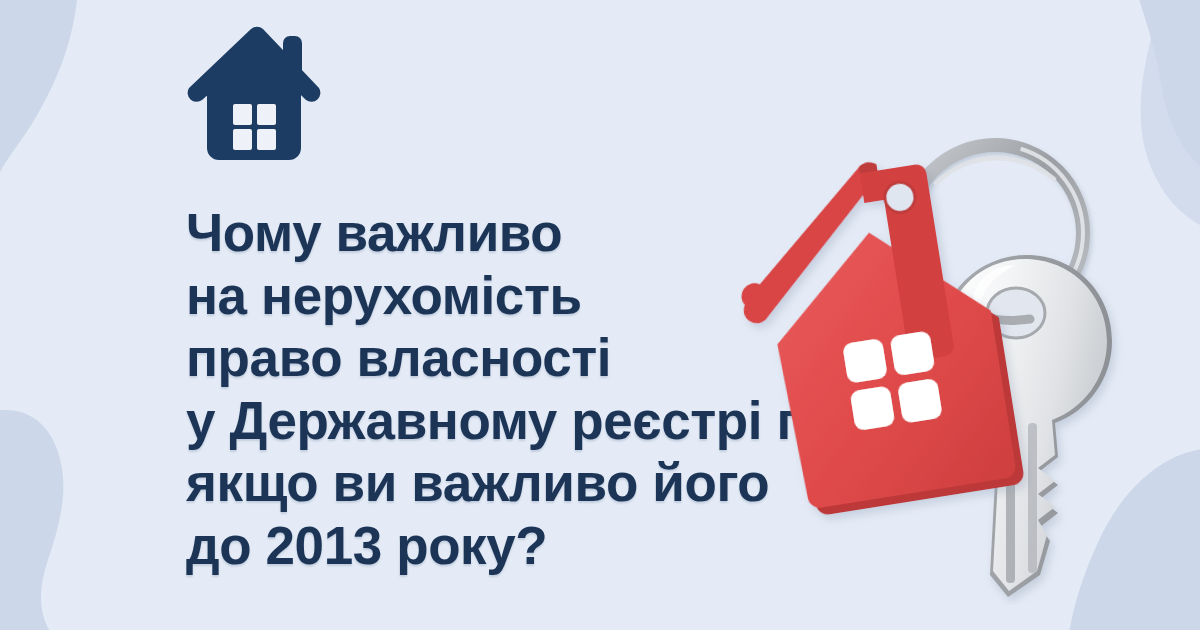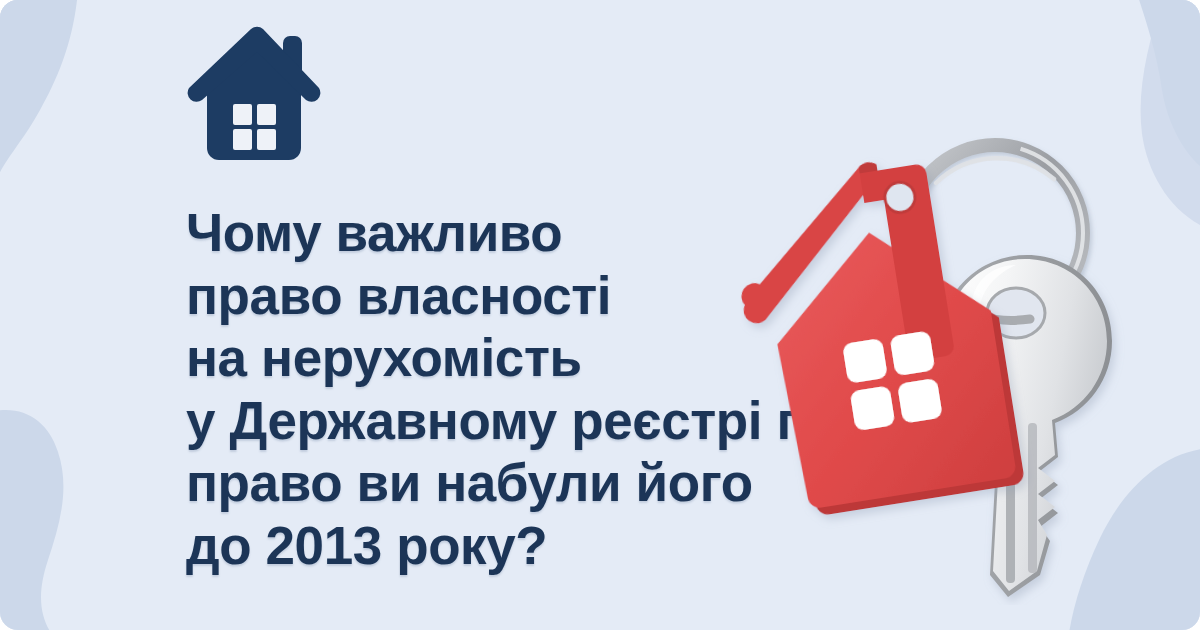--- a/index.html
+++ b/index.html
@@ -13,21 +13,20 @@
     overflow: hidden;
     font-family: "Liberation Sans", "DejaVu Sans", sans-serif;
   }
 
   #poster {
     position: relative;
     width: 1200px;
     height: 630px;
     background: #e4ebf6;
     overflow: hidden;
-    border-radius: 18px;
   }
 
   
   .bg-layer {
     position: absolute;
     inset: 0;
     width: 1200px;
     height: 630px;
     pointer-events: none;
   }
@@ -101,24 +100,24 @@
     <g fill="#eef2f8">
       <rect x="50" y="86" width="19" height="21" rx="2"></rect>
       <rect x="74" y="86" width="19" height="21" rx="2"></rect>
       <rect x="50" y="111" width="19" height="21" rx="2"></rect>
       <rect x="74" y="111" width="19" height="21" rx="2"></rect>
     </g>
   </svg>
 
   <h1 class="headline">
     <span class="line">Чому важливо</span>
+    <span class="line">на нерухомість</span>
     <span class="line">право власності</span>
-    <span class="line">на нерухомість</span>
     <span class="line">у Державному реєстрі прав,</span>
-    <span class="line">право ви набули його</span>
+    <span class="line">якщо ви важливо його</span>
     <span class="line">до 2013 року?</span>
   </h1>
 
   <svg class="keychain" viewBox="0 0 440 500" xmlns="http://www.w3.org/2000/svg" role="img" aria-label="red house keyfob on a split ring with a metal key">
     <defs>
       <linearGradient id="gRing" x1="0" y1="0" x2="1" y2="1">
         <stop offset="0%" stop-color="#c9ccd0"></stop>
         <stop offset="45%" stop-color="#9b9ea3"></stop>
         <stop offset="100%" stop-color="#bfc2c6"></stop>
       </linearGradient>

